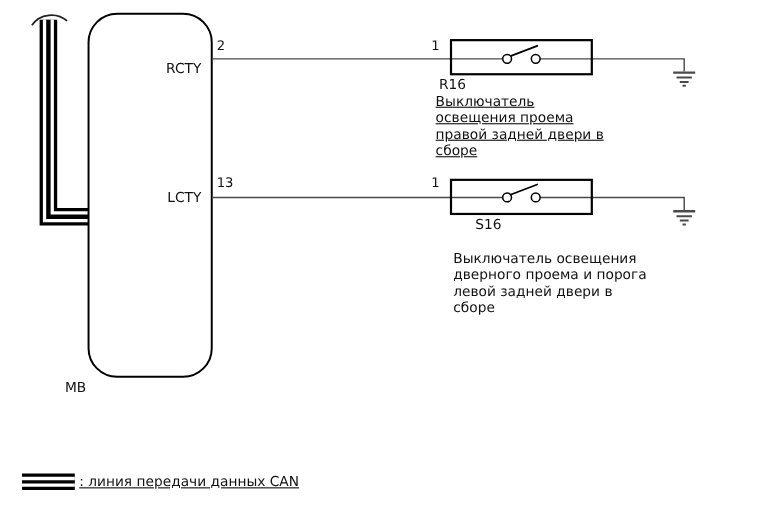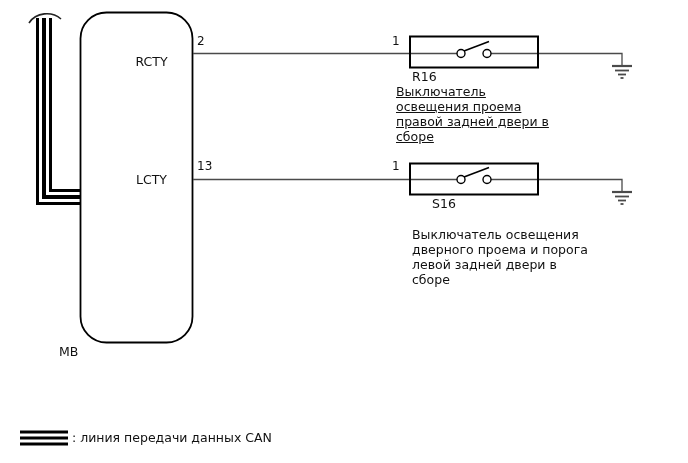--- a/index.html
+++ b/index.html
@@ -13,21 +13,21 @@
   }
   #linework{position:absolute;left:0;top:0;}
   .txt{
     position:absolute;
     font-size:12.5px;
     line-height:15px;
     white-space:nowrap;
   }
   .multiline{white-space:pre-line;}
   .pin-num{font-size:12px;}
-  .right{text-align:center;}
+  .right{text-align:right;}
 </style>
 </head>
 <body>
 
 <div id="stage">
 
   <svg id="linework" width="688" height="463" viewBox="0 0 688 463">
 
     <g>
       <path d="M 44 18 L 44 197 L 80 197" fill="none" stroke="#000000" stroke-width="16"></path>
@@ -78,30 +78,30 @@
       <path d="M 20 438 H 68" stroke="#000000" stroke-width="3"></path>
     </g>
   </svg>
 
   <div class="txt pin-num" style="left:197px;top:34px;">2</div>
   <div class="txt right" style="left:120px;top:54px;width:63px;">RCTY</div>
   <div class="txt pin-num" style="left:197px;top:159px;">13</div>
   <div class="txt right" style="left:120px;top:172px;width:63px;">LCTY</div>
 
   <div class="txt pin-num" style="left:392px;top:34px;">1</div>
-  <div class="txt" style="left:412px;top:69px;">R16</div>
+  <div class="txt" style="left:399px;top:69px;">R16</div>
   <div class="txt multiline" style="left:396px;top:84px;width:175px;text-decoration:underline;">Выключатель
 освещения проема
 правой задней двери в
 сборе</div>
 
   <div class="txt pin-num" style="left:392px;top:159px;">1</div>
   <div class="txt" style="left:396px;top:196px;margin-left:36px;">S16</div>
   <div class="txt multiline" style="left:412px;top:213px;width:185px;margin-top:14px;">Выключатель освещения
 дверного проема и порога
 левой задней двери в
 сборе</div>
 
   <div class="txt" style="left:59px;top:344px;">MB</div>
 
-  <div class="txt" style="left:72px;top:430px;">: линия передачи данных CAN</div>
+  <div class="txt" style="left:72px;top:430px;text-decoration:underline;">: линия передачи данных CAN</div>
 
 </div>
 
 </body></html>

